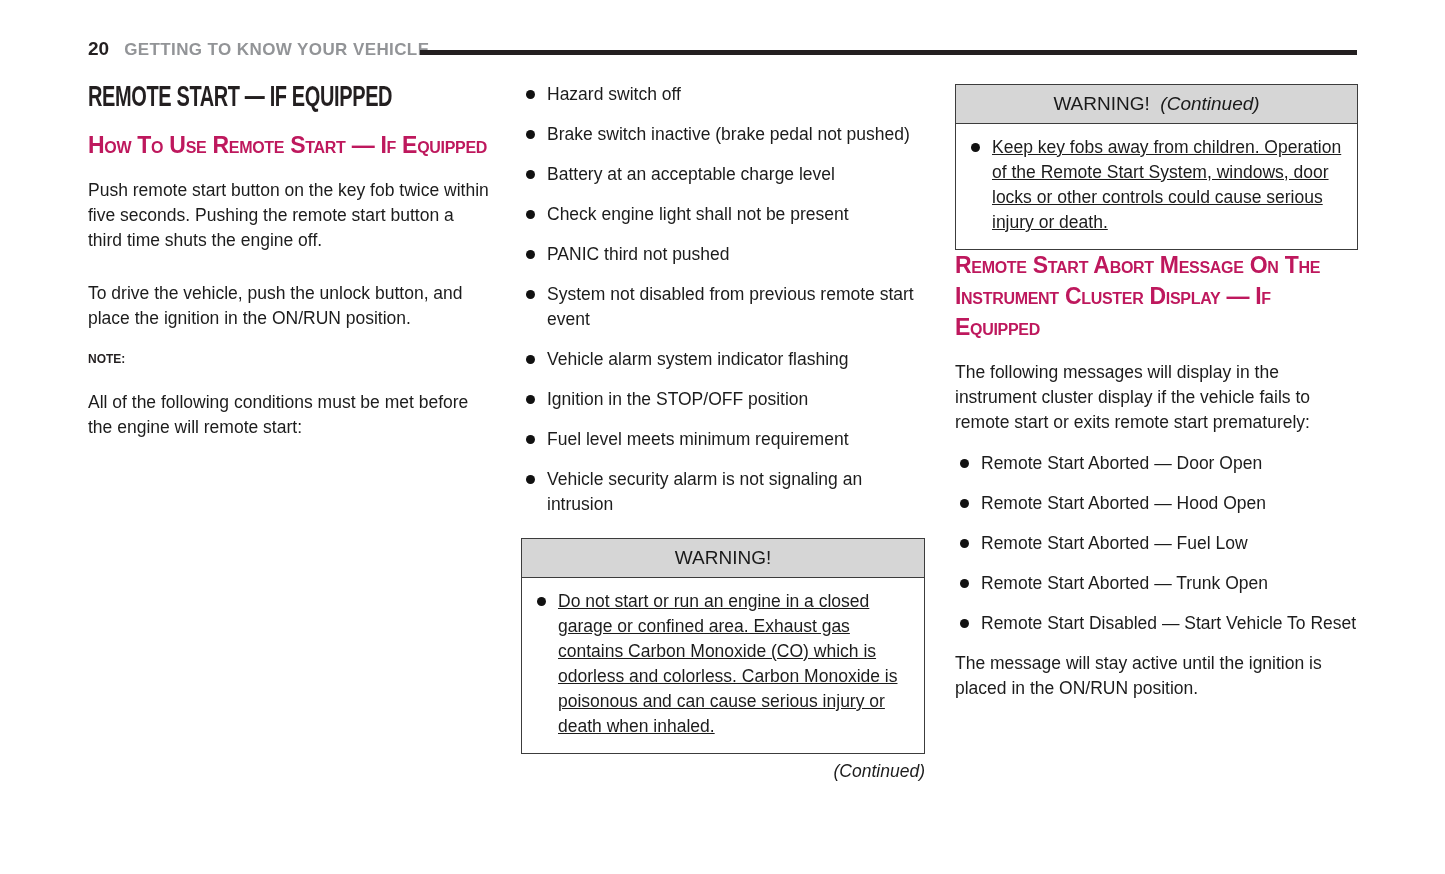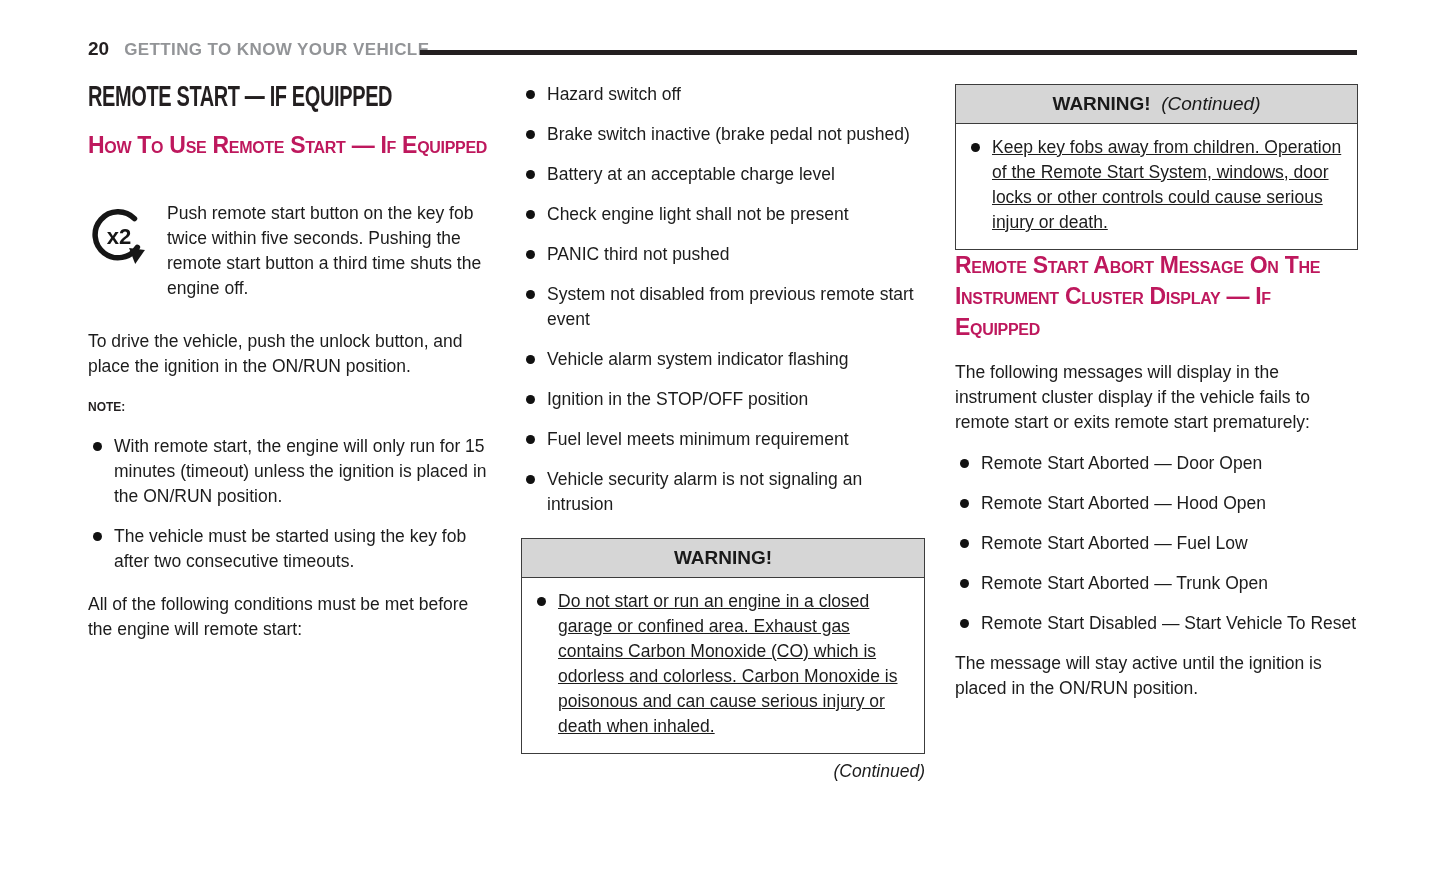--- a/index.html
+++ b/index.html
@@ -40,29 +40,29 @@
   ul.bullets { list-style:none; margin:0 0 1px 0; padding:0; }
   ul.bullets li { position:relative; padding-left:26px; margin:0 0 15px 0; }
   ul.bullets li::before {
     content:""; position:absolute; left:5px; top:8px;
     width:9px; height:9px; border-radius:50%; background:#111;
   }
 
   
   .icon-row { display:flex; gap:13px; margin:4px 0 12px 0; }
   .icon-row .icon-box { flex:0 0 66px; padding-top:26px; }
-  .icon-row .icon-text { flex:1;margin-top:23px; }
+  .icon-row .icon-text { flex:1; }
 
   
   .warnbox { border:1px solid #3c3c3c; background:#fff; }
   .warn-head {
     background:#d6d6d6; border-bottom:1px solid #3c3c3c; text-align:center;
     padding:6px 4px 7px 4px; font-size:19px; color:#1a1a1a;
   }
-  .warn-head .w-title { font-weight:bold; }
+  .warn-head .w-title { font-weight:normal; }
   .warn-head .w-cont  { font-style:italic; font-weight:normal; }
   .warn-body { padding:11px 12px 2px 10px; }
   .warn-body ul.bullets li { margin-bottom:12px;text-decoration:underline; }
   .mid-warn { margin-top:21px; }
   .continued-note { text-align:right; font-style:italic; margin-top:5px; font-size:17.5px; }
 
   .sect-gap { margin-top:26px; }
 </style>
 </head>
 <body>
@@ -73,38 +73,27 @@
 </div>
 <div class="head-rule"></div>
 
 <div class="col col1">
 
   <h1 class="doc-title">REMOTE START — IF EQUIPPED</h1>
 
   <h2 class="doc-sub">How To Use Remote Start — If Equipped</h2>
 
   <div class="icon-row">
-    <div class="icon-box">
-      <svg width="64" height="64" viewBox="0 0 64 64" aria-hidden="true">
-        <path d="M 46.5 14.6 A 23 23 0 1 0 49.4 43.3" fill="none" stroke="#161616" stroke-width="5.5" stroke-linecap="round"></path>
-        <path d="M 0 -8 L 15 0 L 0 8 Z" fill="#161616" transform="translate(49,45) rotate(97)"></path>
-        <text x="31" y="40" text-anchor="middle" font-family="Liberation Sans, sans-serif" font-size="22" font-weight="bold" fill="#161616">x2</text>
-      </svg>
-    </div>
     <p class="icon-text body-p">Push remote start button on the key fob twice within five seconds. Pushing the remote start button a third time shuts the engine off.</p>
   </div>
 
   <p class="body-p">To drive the vehicle, push the unlock button, and place the ignition in the ON/RUN position.</p>
 
   <p class="note-label">NOTE:</p>
 
-  <ul class="bullets">
-      <li><span>With remote start, the engine will only run for 15 minutes (timeout) unless the ignition is placed in the ON/RUN position.</span></li>
-      <li><span>The vehicle must be started using the key fob after two consecutive timeouts.</span></li>
-    </ul>
 
   <p class="body-p" style="margin-top:18px">All of the following conditions must be met before the engine will remote start:</p>
 
 
 </div>
 
 <div class="col col2">
 
   <ul class="bullets">
       <li><span>Hazard switch off</span></li>

